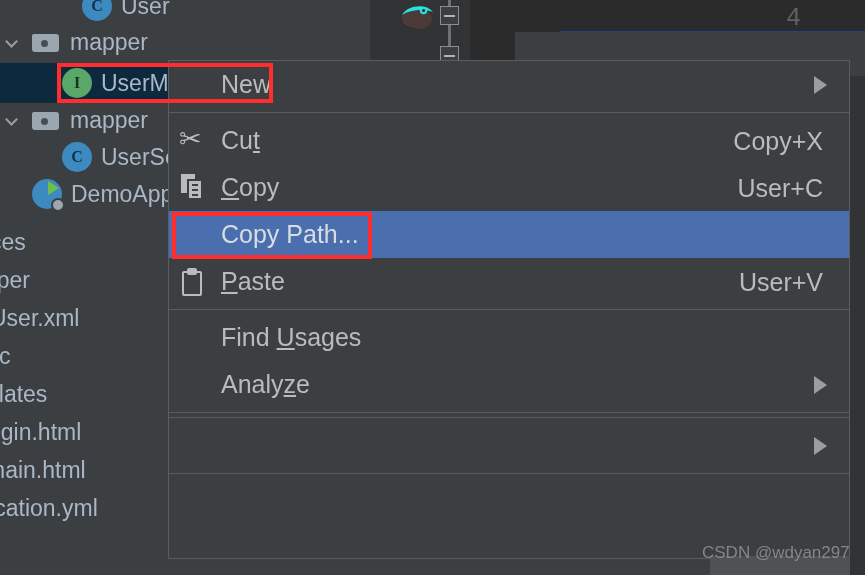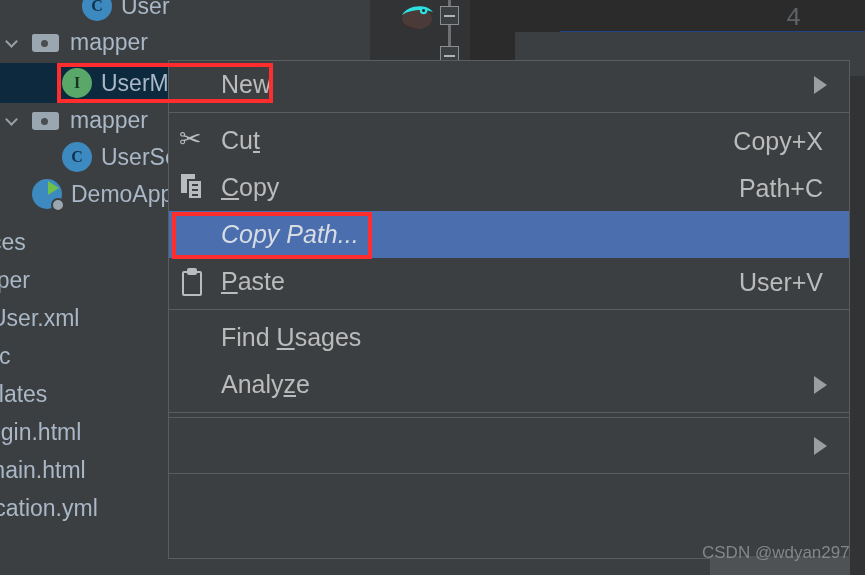--- a/index.html
+++ b/index.html
@@ -104,21 +104,21 @@
 
   
   .ctx{
     position:absolute;left:168px;top:60px;width:682px;height:499px;
     background:#3c3f41;border:1px solid #5a5d5f;box-sizing:border-box;
   }
   .mi{
     position:relative;height:47px;display:flex;align-items:center;
     color:#bbbbbb;font-size:25px;white-space:nowrap;
   }
-  .mi.hl{background:#4b6eaf;color:#d8dde3;font-style:italic;}
+  .mi.hl{background:#4b6eaf;color:#d8dde3;}
   .mi .ico{
     position:absolute;left:12px;top:50%;transform:translateY(-50%);
     width:26px;height:28px;
   }
   .mi .lbl{margin-left:52px;}
   .mi .lbl u{text-underline-offset:2px;}
   .mi .acc{
     position:absolute;right:26px;top:50%;transform:translateY(-50%);
     color:#bbbbbb;font-size:25px;
   }
@@ -293,21 +293,21 @@
     <div class="mi">
       <span class="ico ico-copy">
         <span class="d1"></span>
           <span class="d2">
             <i></i>
             <i></i>
             <i></i>
           </span>
       </span>
       <span class="lbl"><u>C</u>opy</span>
-      <span class="acc">Path+C</span>
+      <span class="acc">User+C</span>
     </div>
 
     <div class="mi hl">
       <span class="lbl">Copy Path...</span>
     </div>
 
     <div class="mi">
       <span class="ico ico-paste">
         <span class="body"></span>
           <span class="clip"></span>

